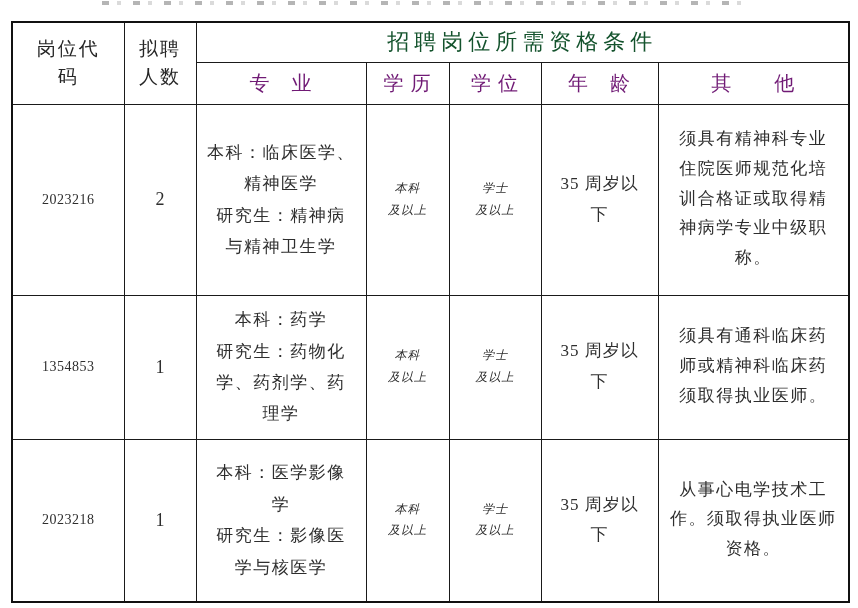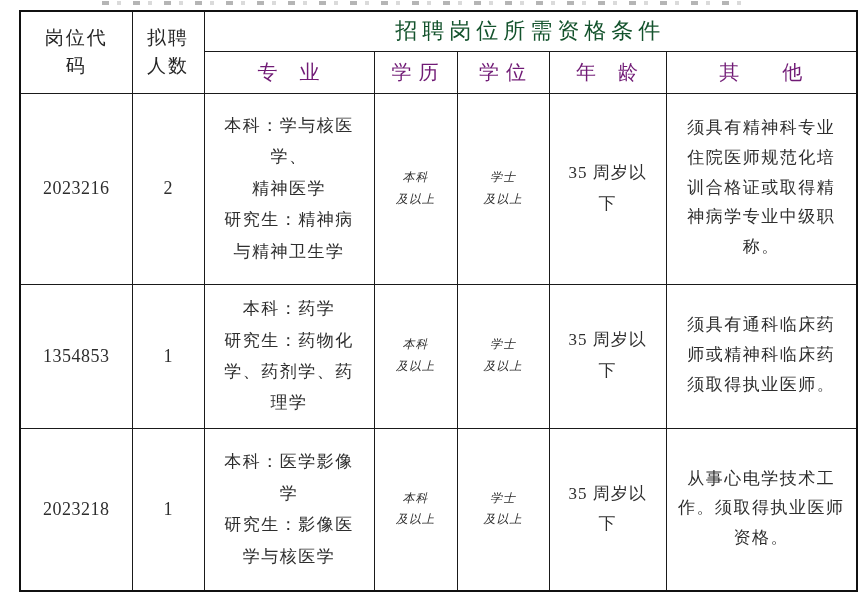--- a/index.html
+++ b/index.html
@@ -27,25 +27,24 @@
       90deg,
       rgba(120,120,120,0.55) 0px, rgba(120,120,120,0.55) 7px,
       rgba(120,120,120,0.0) 7px, rgba(120,120,120,0.0) 15px,
       rgba(150,150,150,0.35) 15px, rgba(150,150,150,0.35) 19px,
       rgba(150,150,150,0.0) 19px, rgba(150,150,150,0.0) 31px
     );
   }
   table.recruit {
     position: absolute;
     left: 11px;
-    top: 10px;
+    top: 21px;
     width: 837px;
     border-collapse: collapse;
     table-layout: fixed;
-    margin-left: 8px;
   }
   table.recruit th,
   table.recruit td {
     border: 1px solid #1a1a1a;
     text-align: center;
     vertical-align: middle;
     white-space: pre-line;
     padding: 2px 4px;
     box-sizing: border-box;
     font-weight: normal;
@@ -69,21 +68,21 @@
     letter-spacing: 1px;
     color: #701a75;
   }
   .th-left {
     font-size: 19px;
     line-height: 1.5;
     letter-spacing: 2px;
     color: #262626;
   }
   .cell-code {
-    font-size: 18px;
+    font-size: 14px;
     letter-spacing: 0.5px;
   }
   .cell-count {
     font-size: 18px;
   }
   .cell-major {
     font-size: 17px;
     line-height: 1.85;
     letter-spacing: 1.5px;
   }
@@ -135,21 +134,21 @@
         <th class="th-sub">学 历</th>
         <th class="th-sub">学 位</th>
         <th class="th-sub">年　龄</th>
         <th class="th-sub">其　　他</th>
       </tr>
     </thead>
     <tbody>
       <tr class="drow1">
         <td class="cell-code">2023216</td>
         <td class="cell-count">2</td>
-        <td class="cell-major">本科：学与核医学、
+        <td class="cell-major">本科：临床医学、
 精神医学
 研究生：精神病
 与精神卫生学</td>
         <td class="cell-edu">本科
 及以上</td>
         <td class="cell-degree">学士
 及以上</td>
         <td class="cell-age">35 周岁以
 下</td>
         <td class="cell-other">须具有精神科专业

